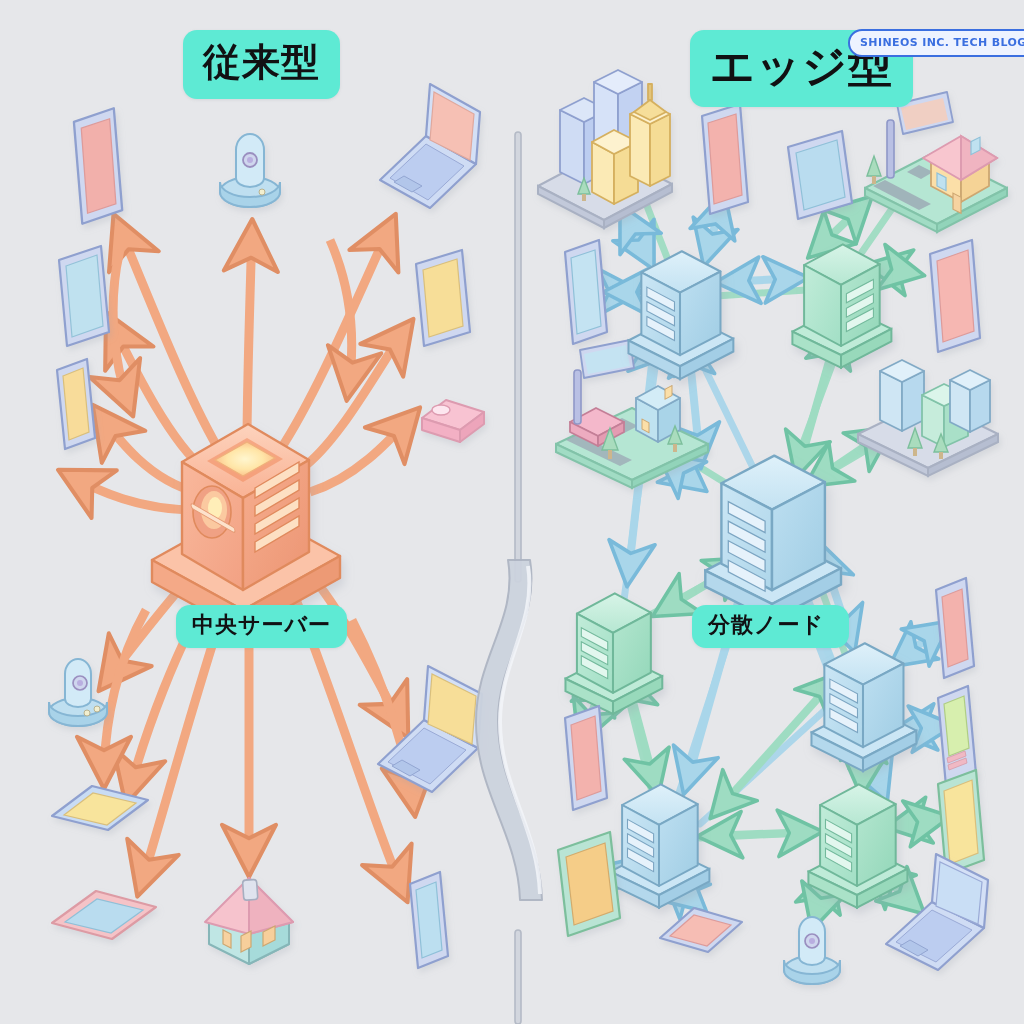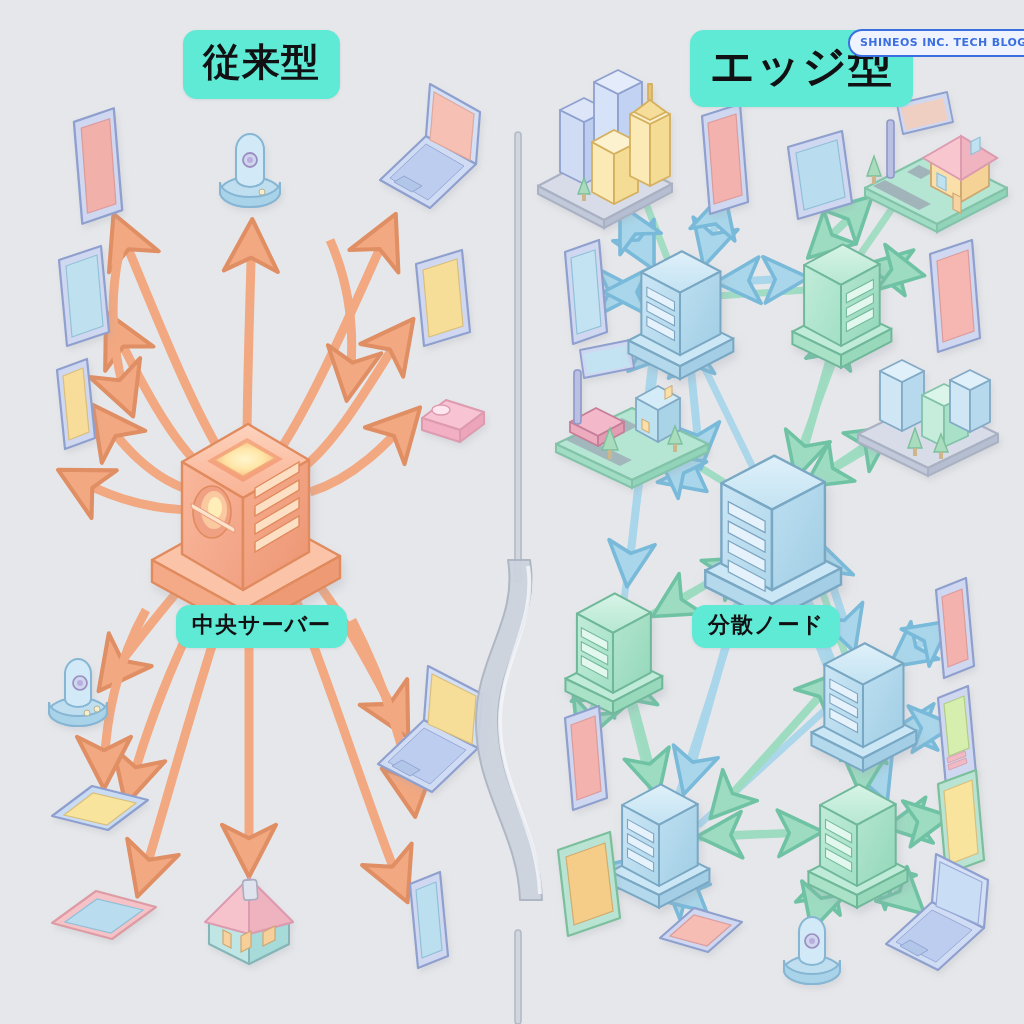--- a/index.html
+++ b/index.html
@@ -19,21 +19,21 @@
     padding:7px 20px 11px 20px;
     font-weight:bold;
     color:#111113;
     letter-spacing:1px;
     white-space:nowrap;
     box-shadow:0 1px 3px rgba(140,140,150,0.18);
   }
   #lbl-left{left:183px;top:30px;font-size:38px;}
   #lbl-right{left:690px;top:30px;font-size:44px;}
   #lbl-center-server{left:176px;top:605px;font-size:22px;padding:5px 16px 8px 16px;}
-  #lbl-dist-node{left:692px;top:605px;font-size:22px;padding:5px 16px 8px 16px;}
+  #lbl-dist-node{left:692px;top:605px;font-size:22px;padding:5px 25px 8px 16px;}
 
   #badge{
     position:absolute;left:848px;top:29px;
     border:2px solid #3b6fe0;
     border-radius:14px;
     background:#eef3ff;
     color:#3b6fe0;
     font-size:11px;font-weight:bold;letter-spacing:0.4px;
     padding:5px 10px 6px 10px;
     white-space:nowrap;

